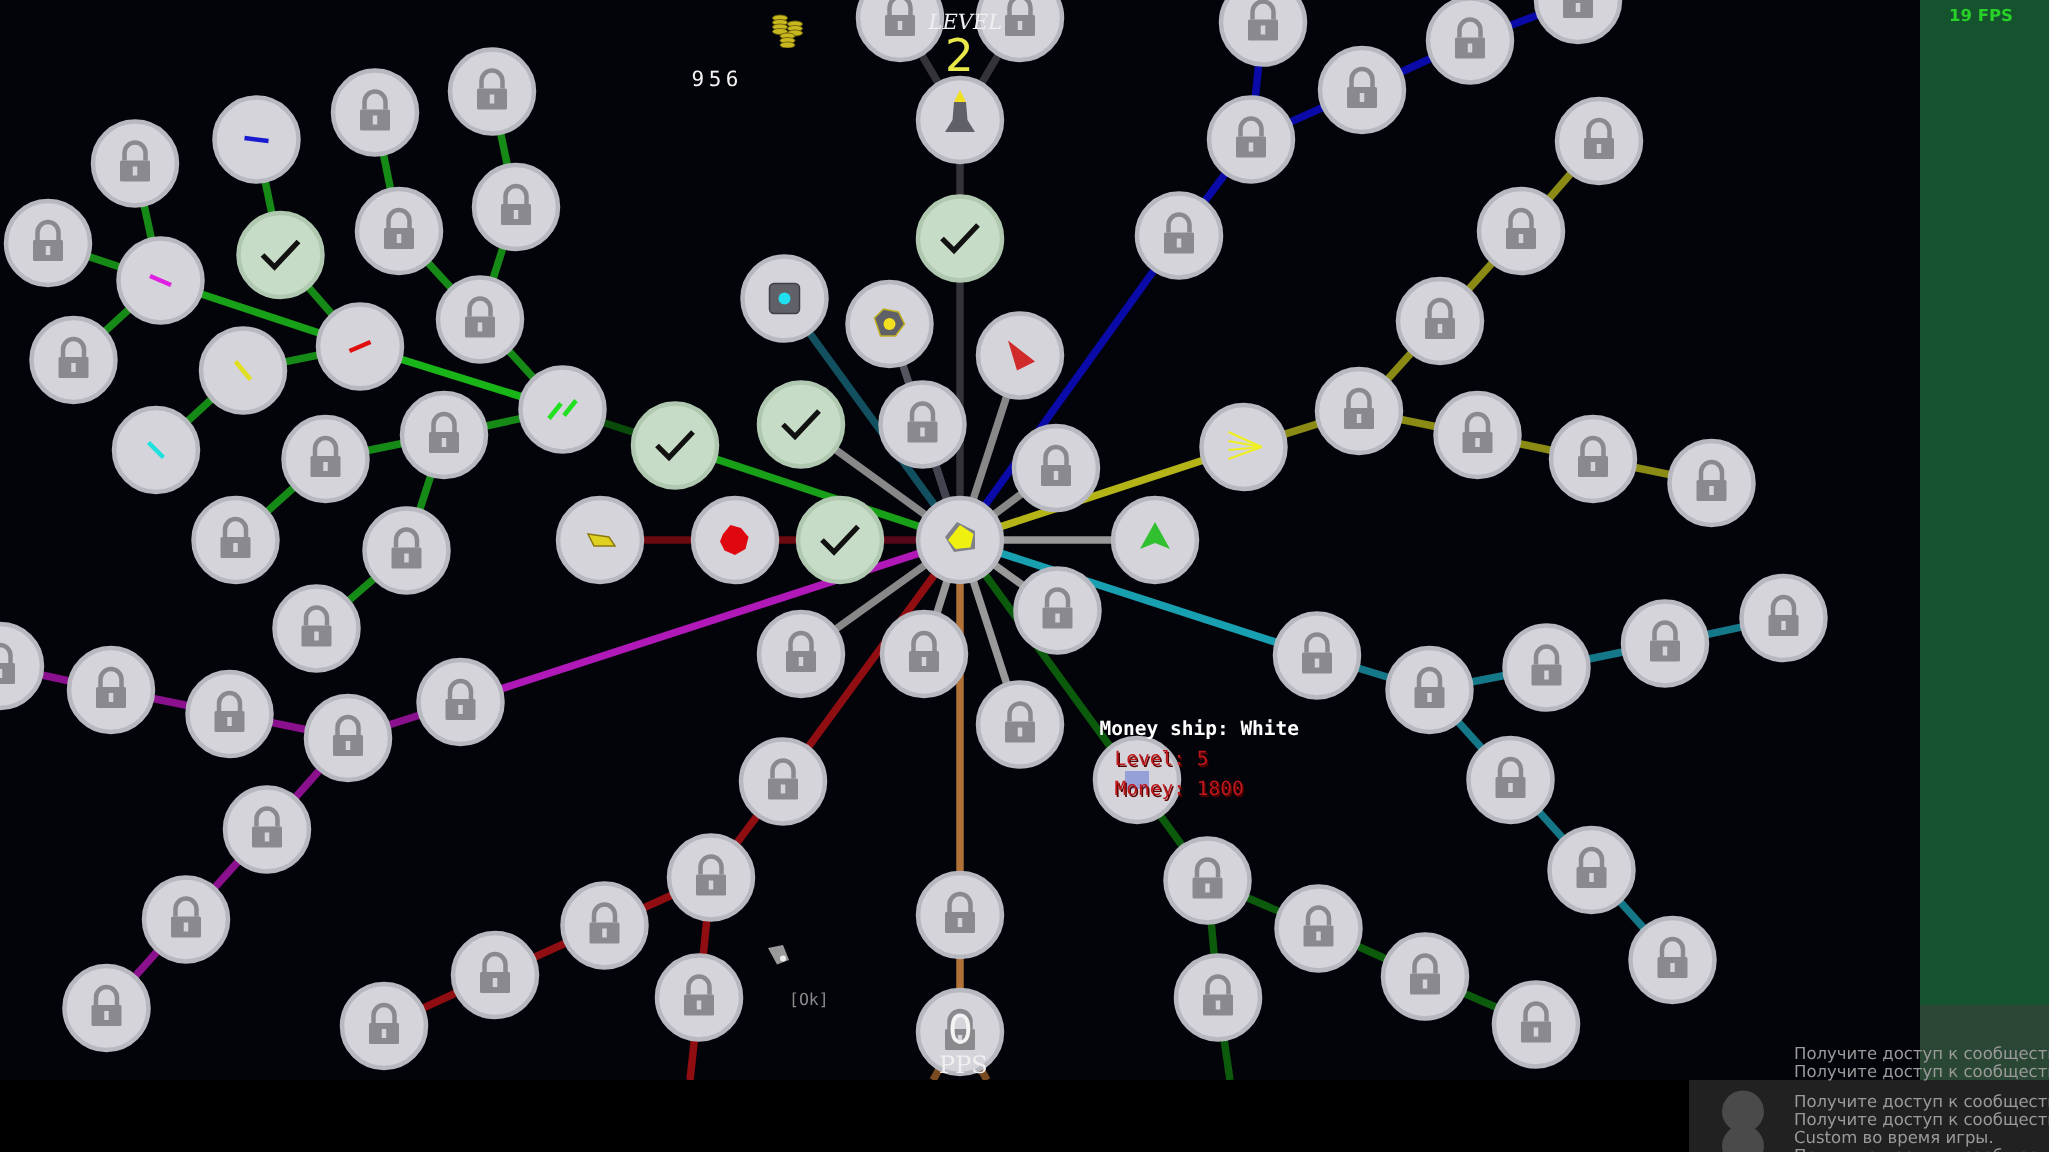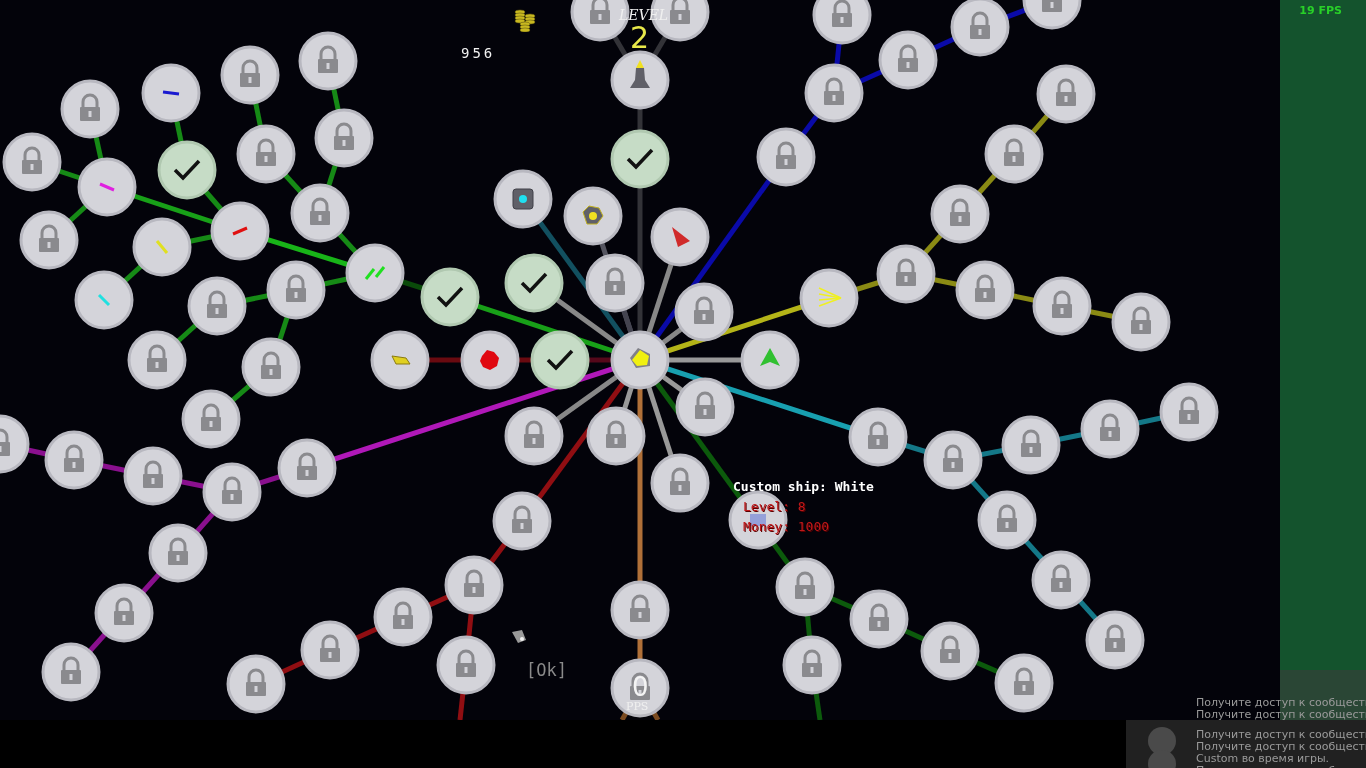--- a/index.html
+++ b/index.html
@@ -8,22 +8,22 @@
   #tree{position:absolute;left:0;top:0;}
   .hud-money{position:absolute;left:461px;top:10px;color:#f2f2f2;font-size:14px;letter-spacing:3px;margin-top:35px;}
   .coins{position:absolute;left:513px;top:8px;width:24px;height:24px;}
   .level-label{position:absolute;left:619px;top:7px;color:#f0f0f0;font-family:"DejaVu Serif","Liberation Serif",serif;font-size:14px;font-style:italic;}
   .level-num{position:absolute;left:630px;top:20px;color:#e8e84a;font-size:30px;font-family:"DejaVu Sans","Liberation Sans",sans-serif;}
   .fps{position:absolute;right:24px;top:4px;color:#28d028;font-family:"DejaVu Sans","Liberation Sans",sans-serif;font-weight:bold;font-size:11px;}
   .tooltip{position:absolute;left:733px;top:477px;font-size:13px;line-height:20px;}
   .tt-title{color:#ffffff;font-weight:bold;}
   .tt-row{color:#c0181a;padding-left:10px;text-shadow:1px 1px 0 #5a0000;}
   .hint{position:absolute;left:526px;top:643px;font-size:13px;color:#e6e6e6;}
-  .hint-ok{position:absolute;left:526px;top:660px;font-size:17px;color:#8a8a8a;}
-  .pps{position:absolute;left:626px;top:700px;color:#f0f0f0;font-size:11px;font-family:"DejaVu Serif","Liberation Serif",serif;}
+  .hint-ok{position:absolute;left:526px;top:660px;font-size:11px;color:#8a8a8a;}
+  .pps{position:absolute;left:626px;top:700px;color:#f0f0f0;font-size:16px;font-family:"DejaVu Serif","Liberation Serif",serif;}
   .pps-num{position:absolute;left:632px;top:672px;color:#f4f4f4;font-size:26px;font-family:"DejaVu Sans","Liberation Sans",sans-serif;}
   .bottom-bar{position:absolute;left:0;top:720px;width:1366px;height:48px;background:#000;}
   .right-bar{position:absolute;left:1280px;top:0;width:86px;height:720px;background:#14532d;text-align:center;}
   .steam{position:absolute;left:1126px;top:670px;width:240px;height:98px;pointer-events:auto;}
   .steam .pane{position:absolute;background:rgba(60,60,60,0.55);}
   .steam .line{position:absolute;left:70px;color:#9a9a9a;font-family:"DejaVu Sans","Liberation Sans",sans-serif;font-size:11px;white-space:nowrap;}
   .steam .logo{position:absolute;left:22px;width:28px;height:28px;border-radius:50%;background:#4a4a4a;}
 </style>
 </head>
 <body>
@@ -902,23 +902,23 @@
         <ellipse cx="17" cy="14" rx="5" ry="2"></ellipse>
       <ellipse cx="12" cy="16" rx="5" ry="2"></ellipse>
         <ellipse cx="12" cy="19" rx="5" ry="2"></ellipse>
         <ellipse cx="12" cy="22" rx="5" ry="2"></ellipse>
     </g>
   </svg>
   <span class="level-label">LEVEL</span>
   <span class="level-num">2</span>
 
   <div class="tooltip">
-    <div class="tt-title">Custom ship: White</div>
-    <div class="tt-row">Level: 8</div>
-    <div class="tt-row">Money: 1000</div>
+    <div class="tt-title">Money ship: White</div>
+    <div class="tt-row">Level: 5</div>
+    <div class="tt-row">Money: 1800</div>
   </div>
 
   <svg style="position:absolute;left:510px;top:628px" width="18" height="18" viewBox="0 0 18 18">
     <polygon points="2,4 12,2 16,12 8,15" fill="#9a9a9a"></polygon>
       <circle cx="12" cy="11" r="2" fill="#eee"></circle>
   </svg>
   <span class="hint-ok">[Ok]</span>
 
   <span class="pps-num">0</span>
   <span class="pps">PPS</span>

